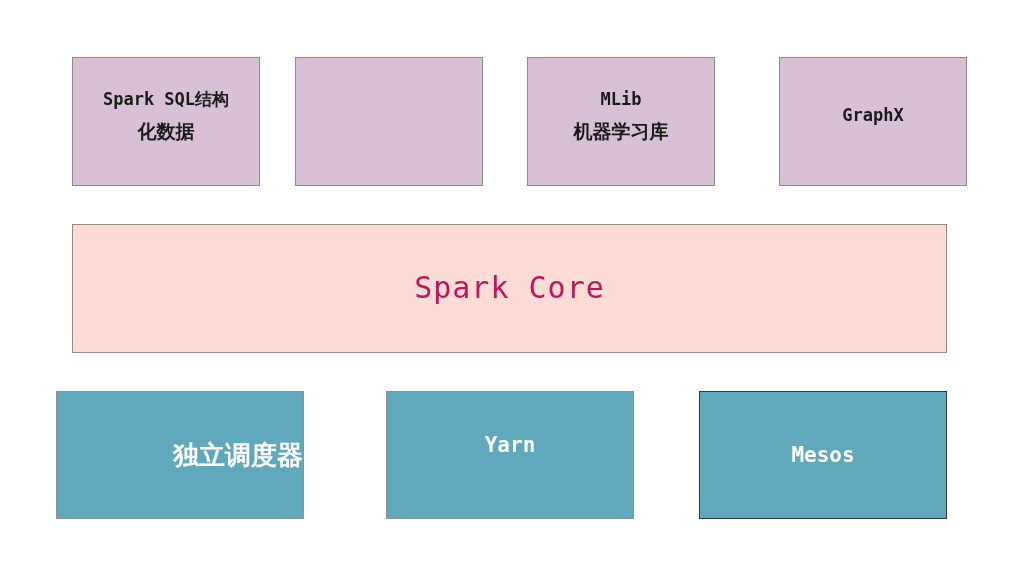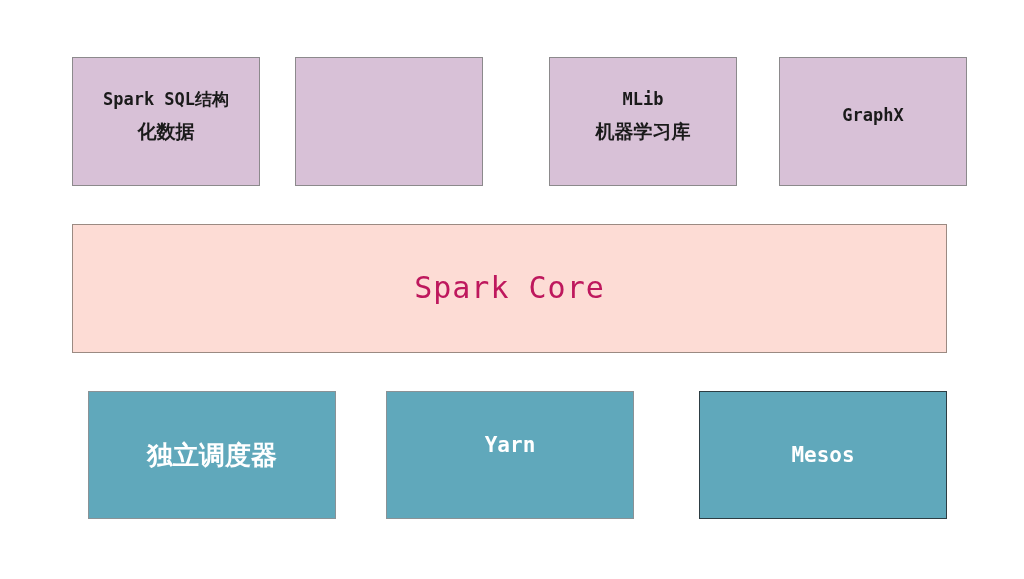--- a/index.html
+++ b/index.html
@@ -31,21 +31,21 @@
       border: 1.5px solid #8c8a8c;
       color: #1a1a1a;
       font-weight: bold;
       font-size: 17px;
       line-height: 32px;
       padding-bottom: 14px;
     }
     .lib .line2 { font-size: 19px; }
     #lib-0 { left: 72px; }
     #lib-1 { left: 295px; }
-    #lib-2 { left: 549px; }
+    #lib-2 { left: 527px; }
     #lib-3 { left: 759px; margin-left: 20px; }
     #lib-1 .line1 { font-size: 16px; }
     .core {
       left: 72px;
       top: 224px;
       width: 875px;
       height: 129px;
       background: #fddcd5;
       border: 1.5px solid #9b8a82;
       color: #be185d;
@@ -56,21 +56,21 @@
     .sched {
       top: 391px;
       width: 248px;
       height: 128px;
       background: #60a8bb;
       border: 1.5px solid #8a9296;
       color: #ffffff;
       font-weight: bold;
       font-size: 21px;
     }
-    #sched-0 { left: 88px; font-size: 26px; }
+    #sched-0 { left: 56px; font-size: 26px; align-items: flex-end; }
     #sched-1 { left: 386px; padding-bottom: 20px; }
     #sched-2 { left: 699px; border-color: #2d3d43; text-align: center; }
   </style>
 </head>
 <body>
 
 <div class="box lib" id="lib-0">
   <span class="line1">Spark SQL结构</span>
   <span class="line2">化数据</span>
 </div>

